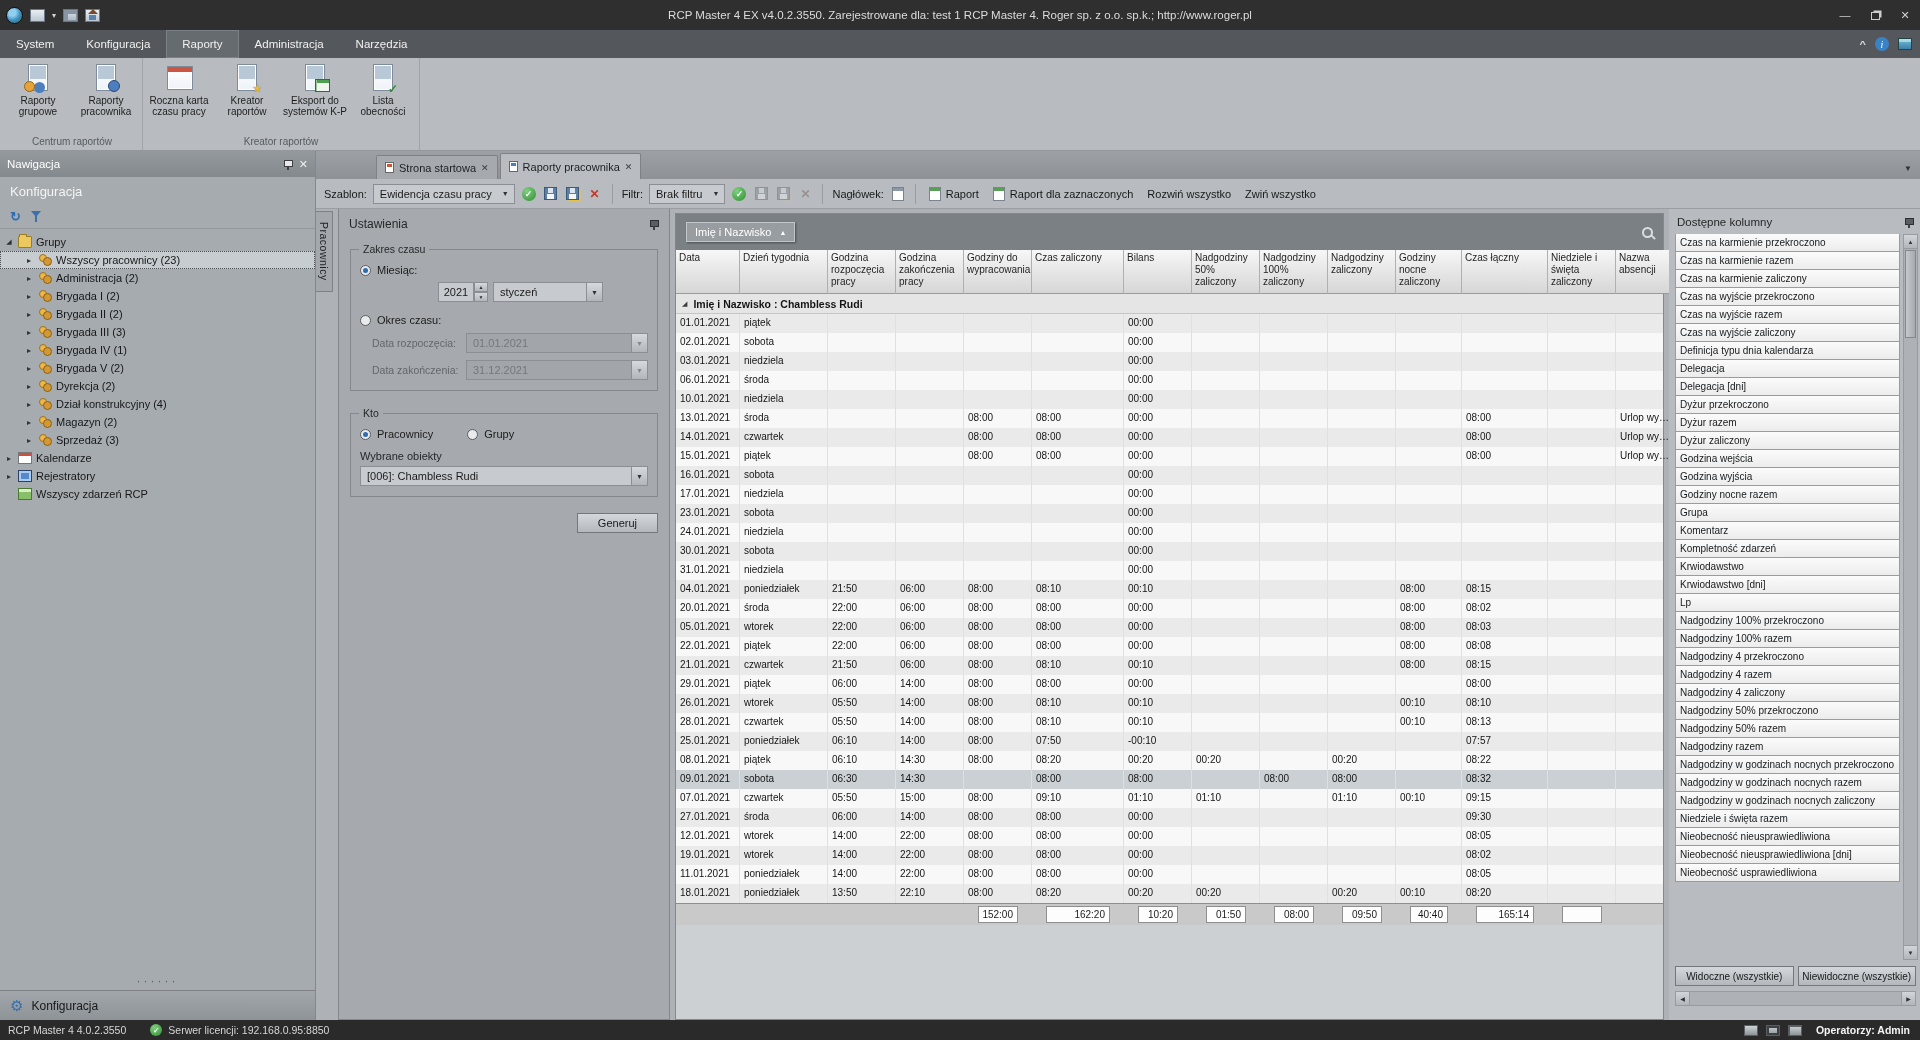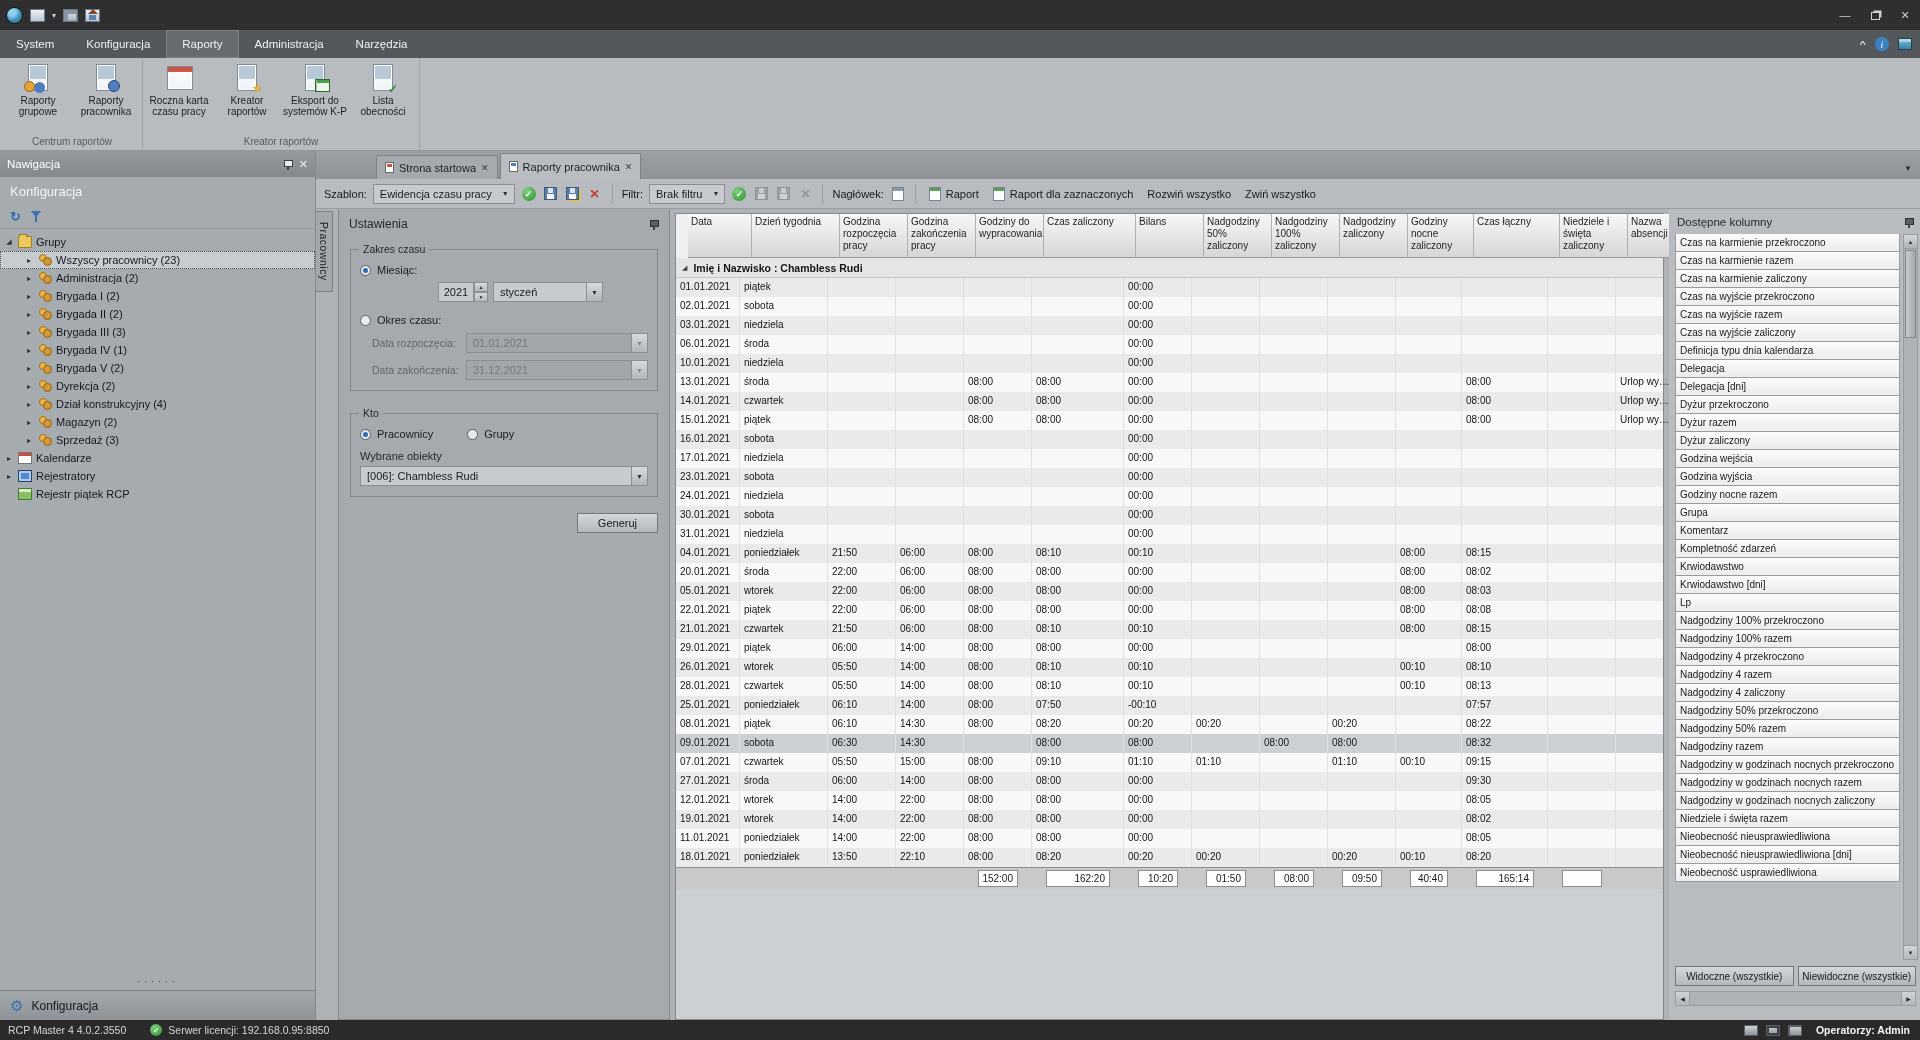--- a/index.html
+++ b/index.html
@@ -142,21 +142,21 @@
 
   
   .grid-wrap { flex:1; min-width:0; display:flex; flex-direction:column; margin:4px 5px 0 5px; border:1px solid #84888c; background:#f0f0f0; }
   .group-panel { height:36px; background:#7b8084; display:flex; align-items:center; padding:0 10px; flex:0 0 auto; }
   .chip { background:#989da1; border:1px solid #c2c6ca; color:#fff; font-size:11px; display:inline-flex; align-items:center; gap:8px; padding:3px 8px; box-shadow:1px 1px 2px rgba(0,0,0,.4); }
   .chip-arrow { font-size:7px; }
   .group-panel .grow { flex:1; }
   .search-ico { width:11px; height:11px; border:2px solid #dadee2; border-radius:50%; position:relative; }
   .search-ico::after { content:""; position:absolute; width:2px; height:6px; background:#dadee2; transform:rotate(-45deg); right:-3px; bottom:-4px; }
   .grd { display:grid; grid-template-columns:64px 88px 68px 68px 68px 92px 68px 68px 68px 68px 66px 86px 68px minmax(60px,1fr); }
-  .headrow { flex:0 0 auto;margin-left:12px; }
+  .headrow { flex:0 0 auto; }
   .hcell { height:44px; background:linear-gradient(#f7f7f7,#e3e3e3 60%,#d6d6d6); border-right:1px solid #b0b0b0; border-bottom:1px solid #9a9a9a; font-size:10px; line-height:12px; padding:2px 3px; color:#1f1f1f; overflow:hidden; }
   .grouprow { height:20px; background:#e5e5e5; border-bottom:1px solid #c6c6c6; display:flex; align-items:center; gap:6px; padding-left:6px; font-size:10.5px; font-weight:bold; color:#141414; flex:0 0 auto; }
   .grouprow .gmark { font-size:7px; font-weight:normal; color:#3c3c3c; }
   .rows { flex:0 0 auto; }
   .trow { height:19px; }
   .trow:nth-child(odd) { background:#eaeaea; }
   .trow:nth-child(even) { background:#f8f8f8; }
   .trow.sel { background:#cbd0d4; }
   .tcell { font-size:10px; padding:3px 2px 0 4px; white-space:nowrap; overflow:hidden; text-overflow:ellipsis; border-right:1px solid #e0e0e0; color:#141414; }
   .sumrow { height:22px; background:#c9c9c9; border-top:1px solid #8e8e8e; flex:0 0 auto; }
@@ -203,20 +203,21 @@
 <div class="app">
 
   <div class="titlebar">
     <div class="qat">
       <span class="app-logo"></span>
       <span class="qat-ico"></span>
       <span class="qat-caret">▾</span>
       <span class="qat-ico grid"></span>
       <span class="qat-ico home"></span>
     </div>
+    <div class="title-text">RCP Master 4 EX v4.0.2.3550.  Zarejestrowane dla:  test 1 RCP Master 4. Roger sp. z o.o. sp.k.;  http://www.roger.pl</div>
     <div class="win-controls">
       <div class="win-btn">—</div>
       <div class="win-btn">
           <span class="wb-restore"></span>
         </div>
       <div class="win-btn">✕</div>
     </div>
   </div>
 
   <div class="menubar">
@@ -364,21 +365,21 @@
             <span>Kalendarze</span>
           </div>
 
           <div class="titem" data-icon="device" data-level="0" data-expand="closed">
             <span class="ti"></span>
             <span>Rejestratory</span>
           </div>
 
           <div class="titem" data-icon="log" data-level="0" data-expand="none">
             <span class="ti"></span>
-            <span>Rejestr piątek RCP</span>
+            <span>Wszyscy zdarzeń RCP</span>
           </div>
 
       </div>
       <div class="nav-split">······</div>
       <div class="nav-foot">
         <span class="gear-ico">⚙</span>
         <span>Konfiguracja</span>
       </div>
     </div>
 
@@ -522,20 +523,28 @@
             <div class="combo">
               <span>[006]: Chambless Rudi</span>
               <span class="grow"></span>
               <span class="dbtn">▼</span>
             </div>
           </div>
           <button class="gen-btn">Generuj</button>
         </div>
 
         <div class="grid-wrap">
+          <div class="group-panel">
+            <span class="chip">
+              <span>Imię i Nazwisko</span>
+              <span class="chip-arrow">▲</span>
+            </span>
+            <span class="grow"></span>
+            <span class="search-ico"></span>
+          </div>
           <div class="grd headrow">
 
               <div class="hcell">Data</div>
 
               <div class="hcell">Dzień tygodnia</div>
 
               <div class="hcell">Godzina rozpoczęcia pracy</div>
 
               <div class="hcell">Godzina zakończenia pracy</div>
 

